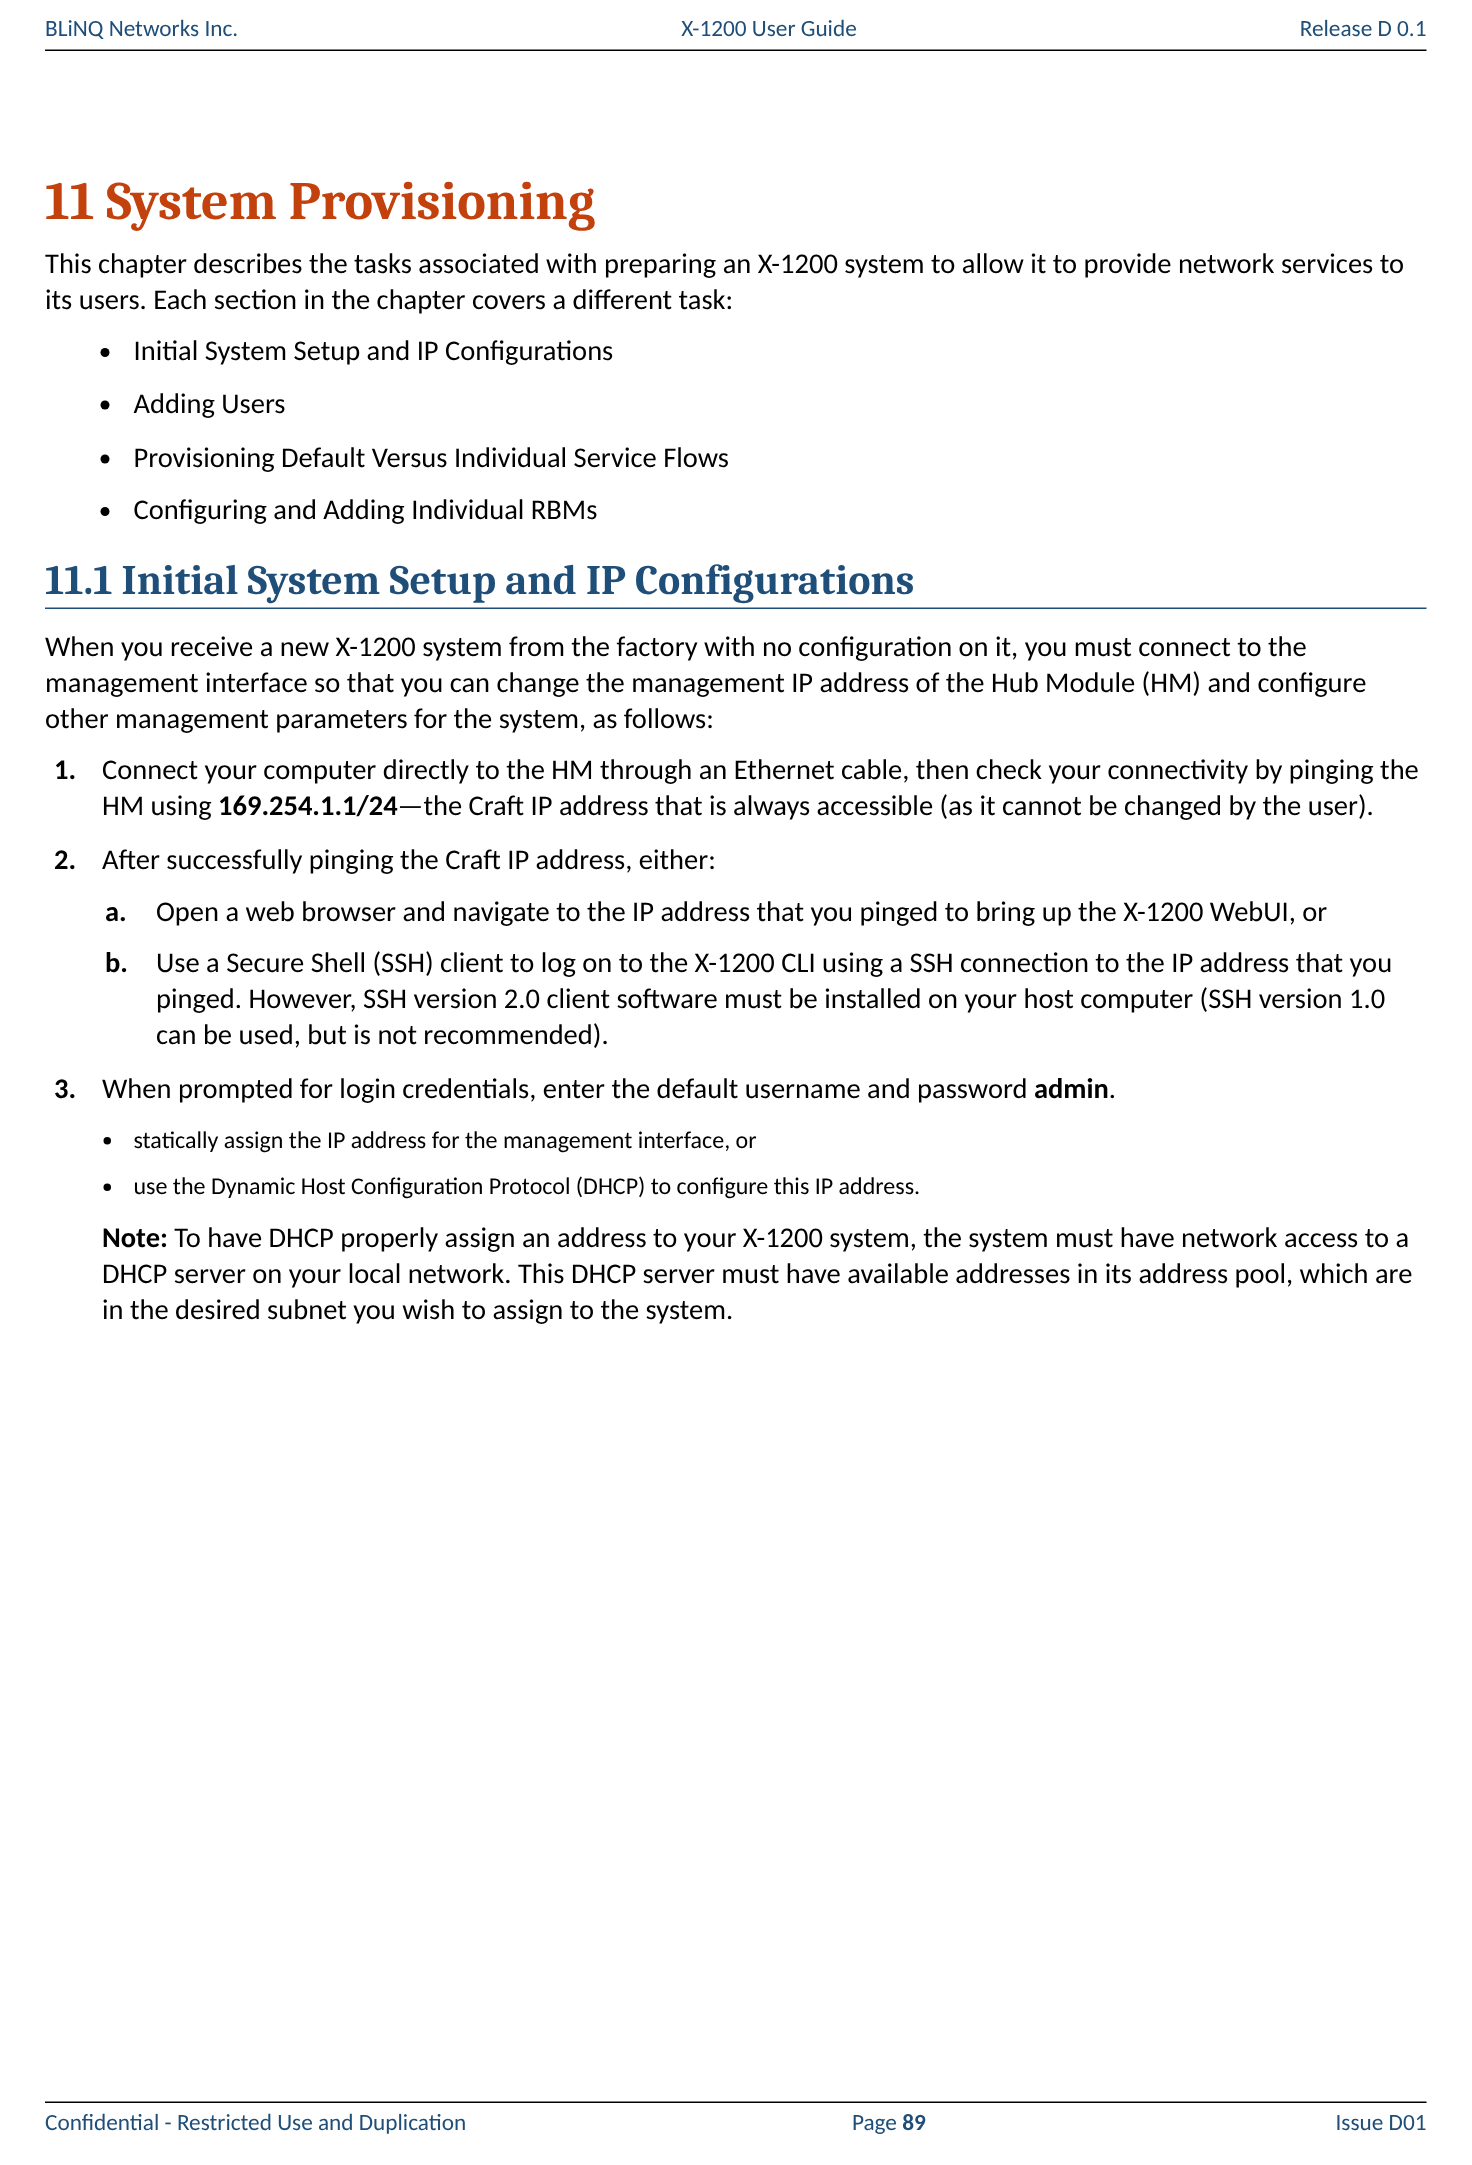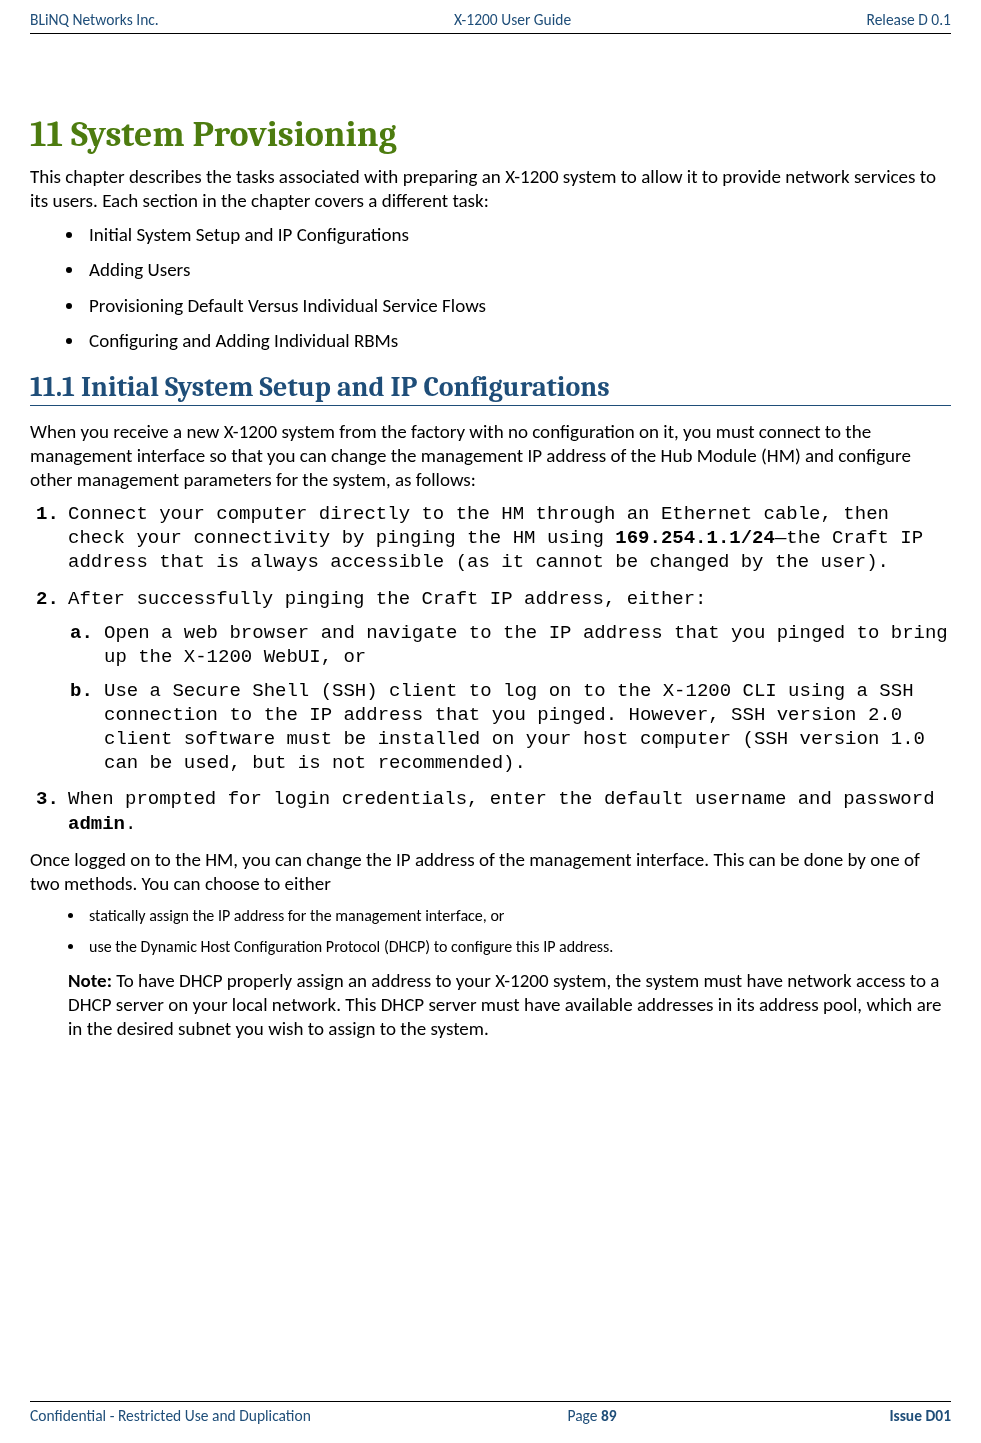--- a/index.html
+++ b/index.html
@@ -18,21 +18,21 @@
     padding: 10px 0 4px 0;
     border-bottom: 1px solid #000;
     color: #1f4e79;
     font-size: 15.5px;
   }
   .content {
     padding-top: 80px;
   }
   h1.chapter {
     font-family: Cambria, Georgia, serif;
-    color: #4d7c0f;
+    color: #c2410c;
     font-weight: bold;
     font-size: 36px;
     margin-bottom: 10px;
   }
   p.body {
     font-size: 19px;
     line-height: 1.27;
     margin-bottom: 10px;
   }
   ul.tasks {
@@ -54,21 +54,20 @@
     border-bottom: 1.5px solid #1f4e79;
     padding-bottom: 2px;
     margin-bottom: 14px;
     margin-top: 6px;
   }
   ol.steps {
     list-style: none;
     padding-left: 0;
     margin: 10px 0;
     counter-reset: step;
-    font-family: Liberation Mono, monospace;
   }
   ol.steps > li {
     font-size: 19px;
     line-height: 1.27;
     margin-bottom: 12px;
     padding-left: 38px;
     position: relative;
     counter-increment: step;
   }
   ol.steps > li::before {
@@ -125,21 +124,21 @@
     border-top: 1px solid #000;
     display: flex;
     justify-content: space-between;
     padding-top: 4px;
     font-size: 15.5px;
     color: #1f4e79;
     align-items: flex-end;
   }
   .footer-center { color: #1f4e79; }
   .footer-center .pg { font-weight: bold; }
-  .footer-right { font-weight: bold; margin-left: 16px; }
+  .footer-right { font-weight: normal; margin-left: 16px; }
 </style>
 </head>
 <body>
 
 <div class="header-row">
   <div>BLiNQ Networks Inc.</div>
   <div>X-1200 User Guide</div>
   <div>Release D 0.1</div>
 </div>
 
@@ -169,21 +168,20 @@
       <ol class="substeps">
         <li>Open a web browser and navigate to the IP address that you pinged to bring up the X-1200 WebUI, or</li>
         <li>Use a Secure Shell (SSH) client to log on to the X-1200 CLI using a SSH connection to the IP address that you pinged. However, SSH version 2.0 client software must be installed on your host computer (SSH version 1.0 can be used, but is not recommended).</li>
       </ol>
     </li>
     <li>
       <span>When prompted for login credentials, enter the default username and password </span><span class="b">admin</span><span>.</span>
     </li>
   </ol>
 
-  <p class="body">Once logged on to the HM, you can change the IP address of the management interface. This can be done by one of two methods. You can choose to either</p>
 
   <ul class="methods">
     <li>statically assign the IP address for the management interface, or</li>
     <li>use the Dynamic Host Configuration Protocol (DHCP) to configure this IP address.</li>
   </ul>
 
   <p class="note-block">
     <span class="b">Note:</span><span> To have DHCP properly assign an address to your X-1200 system, the system must have network access to a DHCP server on your local network. This DHCP server must have available addresses in its address pool, which are in the desired subnet you wish to assign to the system.</span>
   </p>
 

